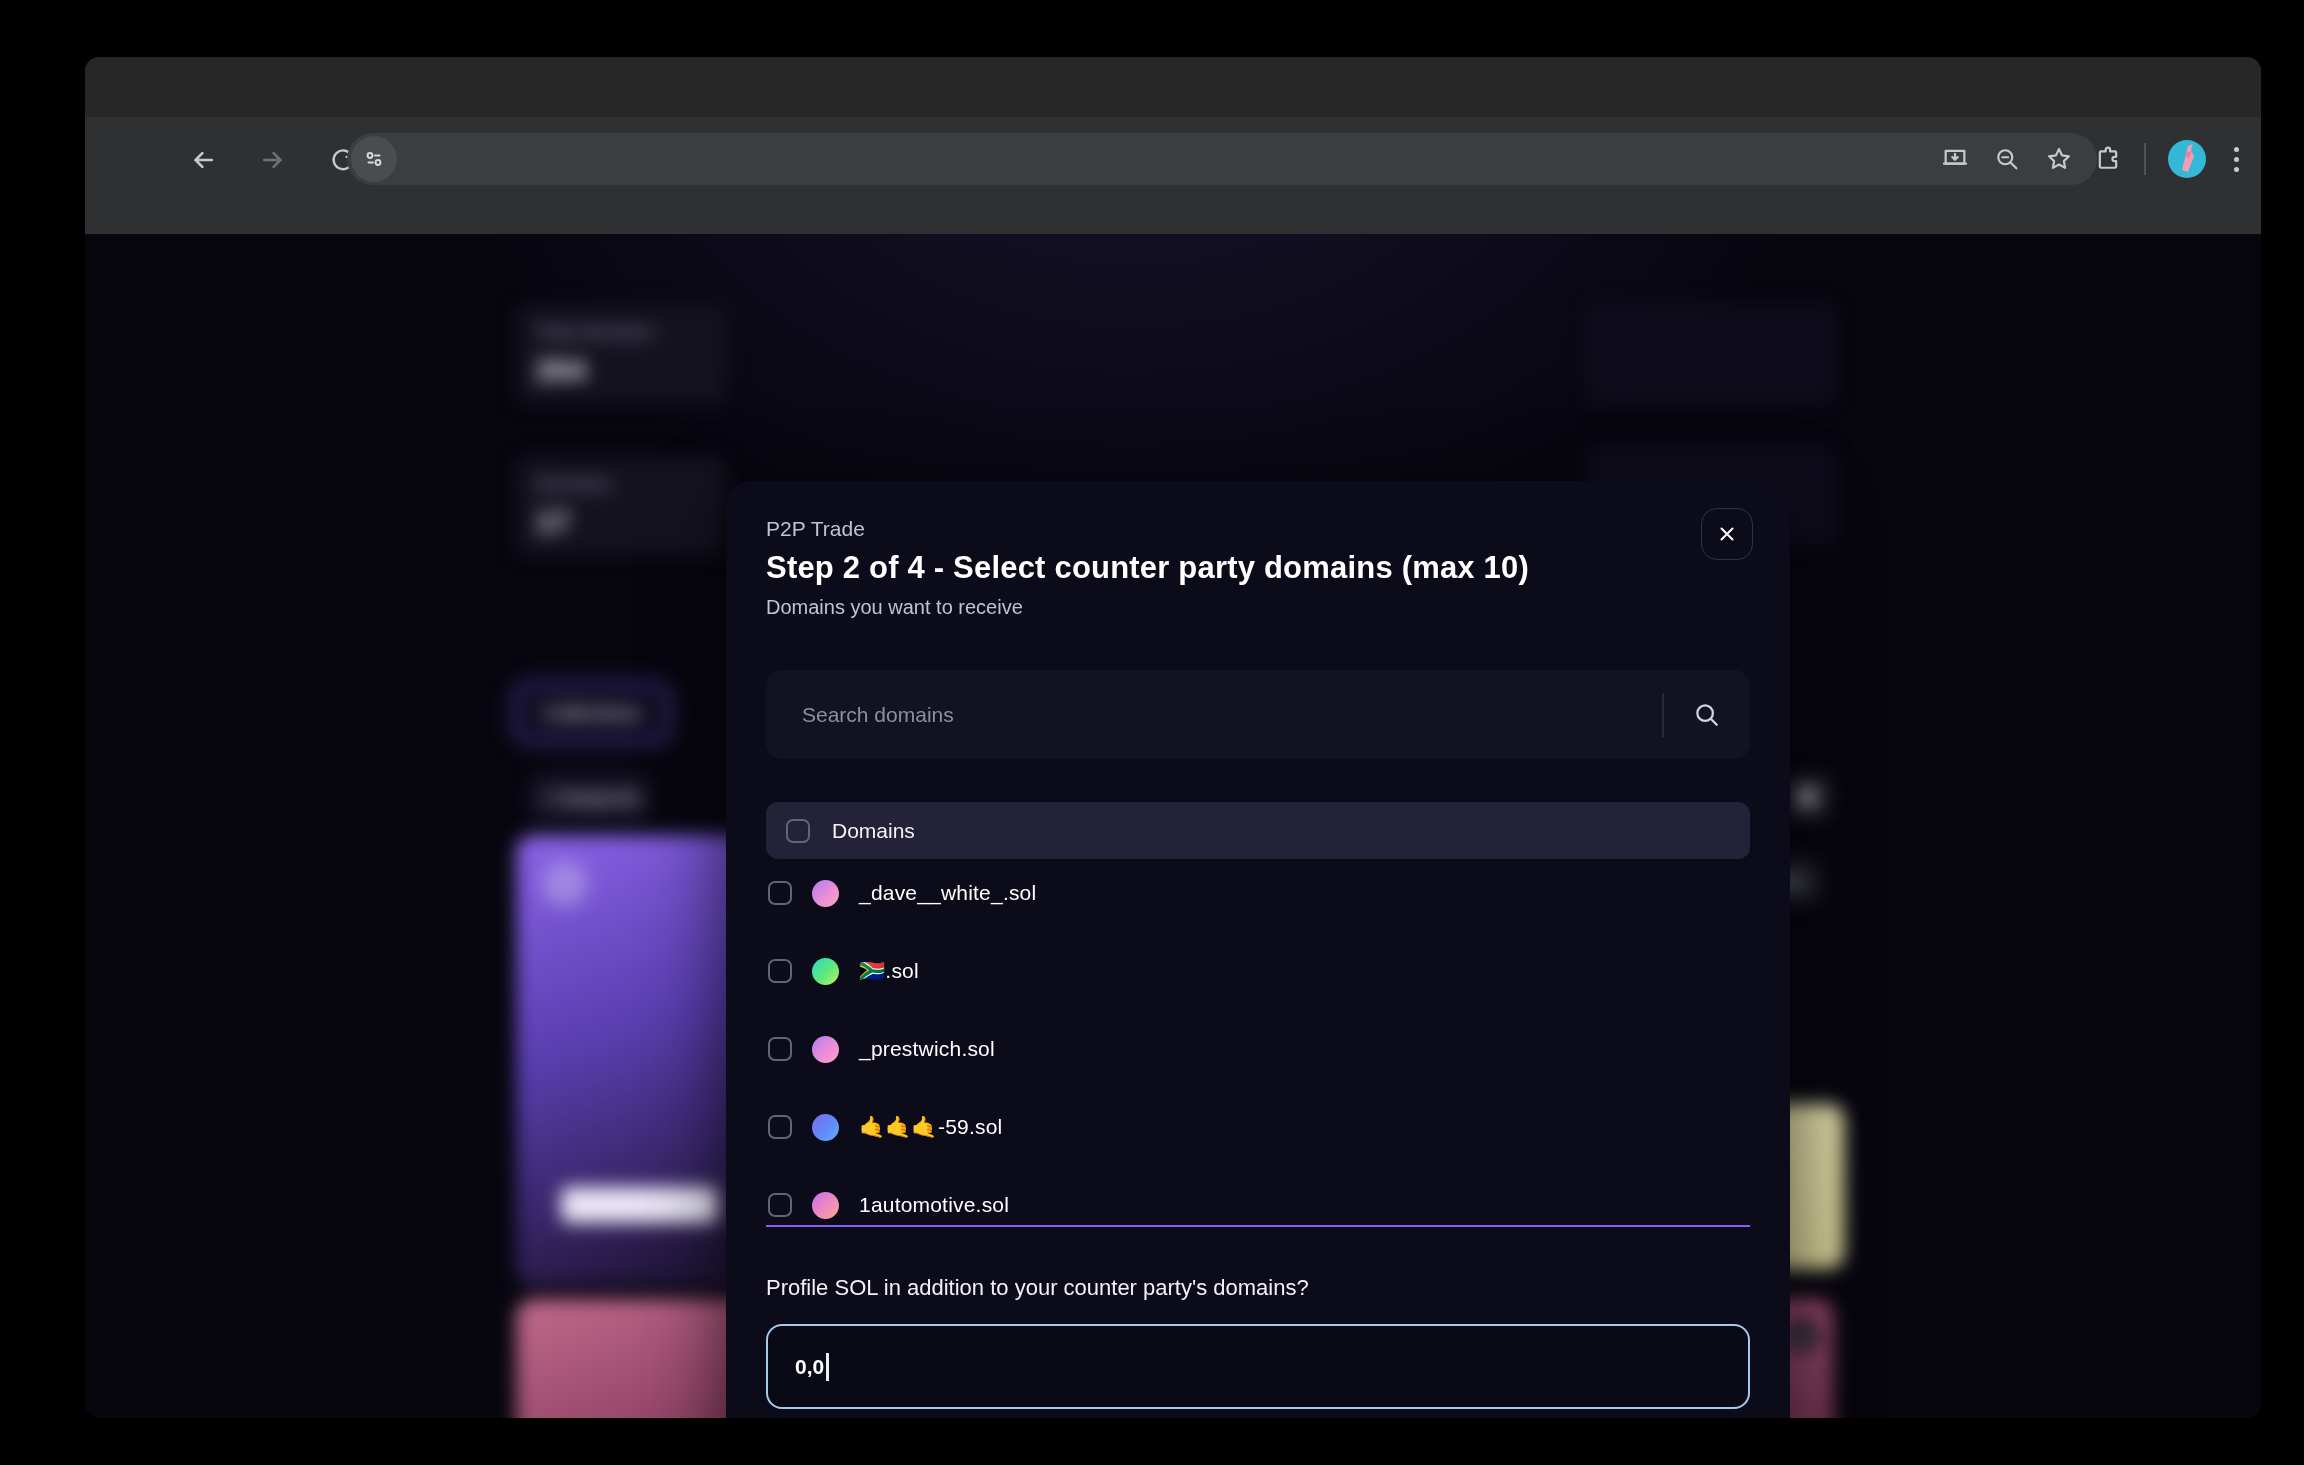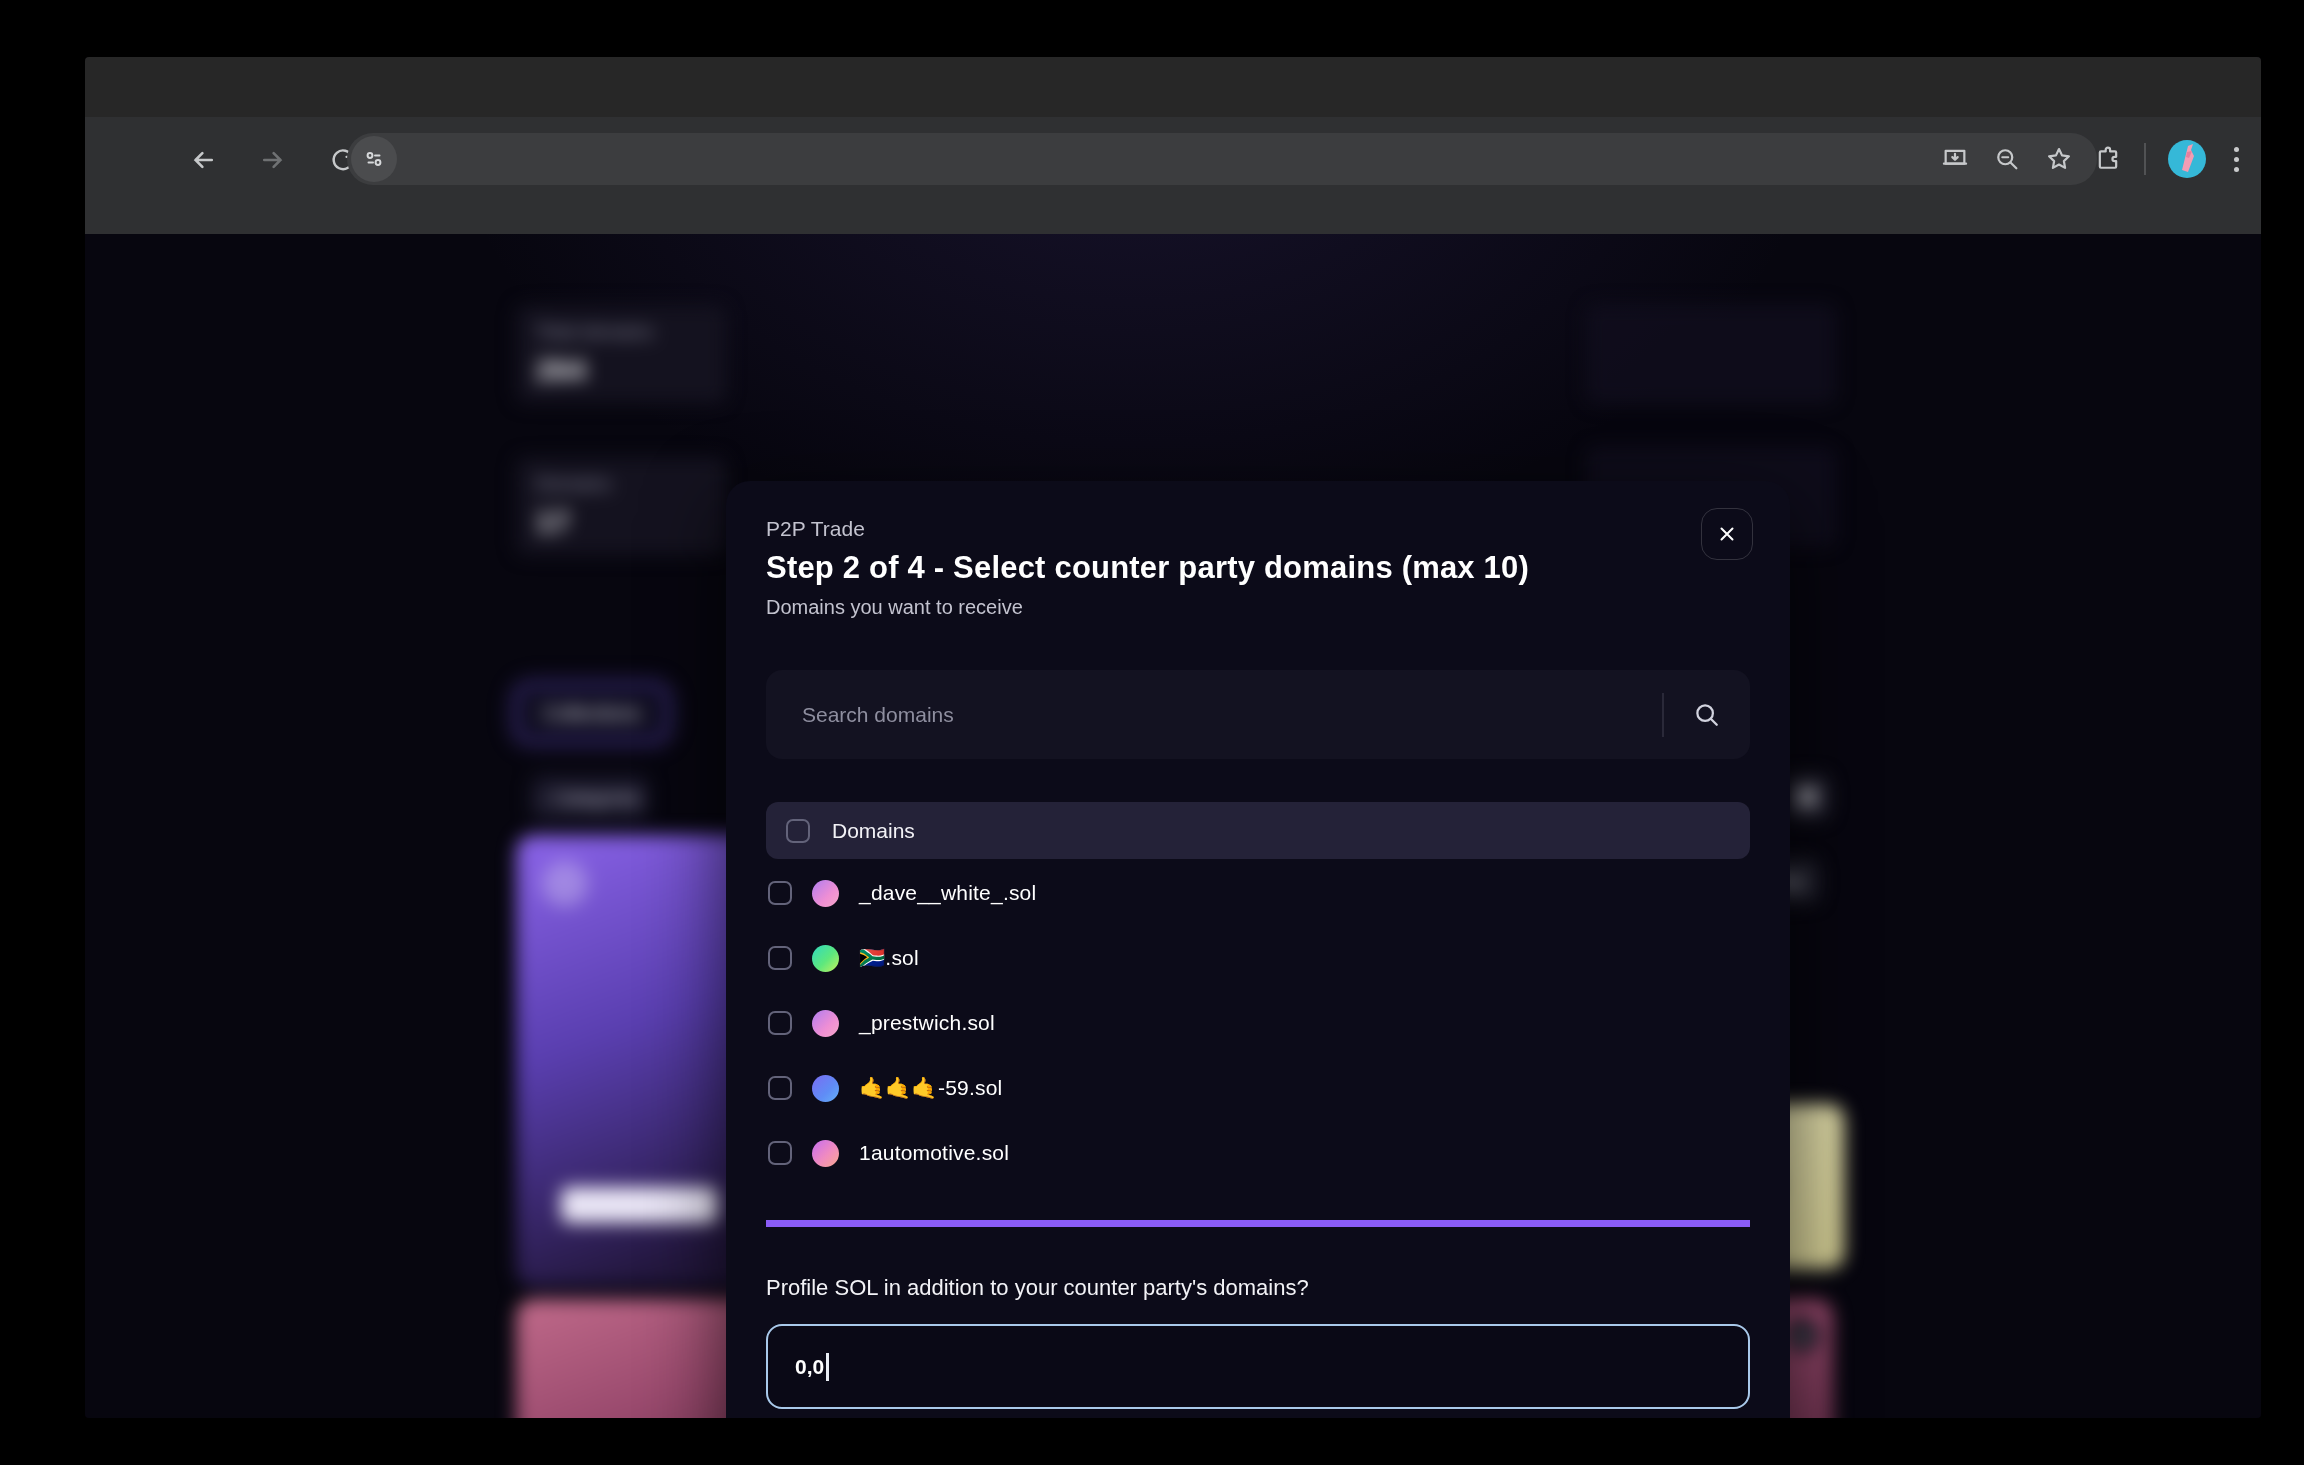--- a/index.html
+++ b/index.html
@@ -2,21 +2,21 @@
 <html><head>
 <meta charset="utf-8">
 <style>
   * { margin:0; padding:0; box-sizing:border-box; }
   html,body { background:#000; }
   body { font-family:"Liberation Sans","DejaVu Sans",sans-serif; }
   .screen { position:relative; width:2304px; height:1465px; background:#000; overflow:hidden; }
 
   
   .window { position:absolute; left:85px; top:57px; width:2176px; height:1361px;
-            border-radius:4px; overflow:hidden; background:#07060f; }
+            border-radius:14px; overflow:hidden; background:#07060f; }
 
   .titlebar { position:absolute; left:0; top:0; width:100%; height:60px; background:#272727; }
   .traffic { position:absolute; top:79px; left:117px; display:flex; gap:12px; }
   .traffic i { width:18px; height:18px; border-radius:50%; display:block; }
   .t-close{background:#ff5f57;} .t-min{background:#febc2e;} .t-zoom{background:#28c840;}
 
   .tab { position:absolute; left:232px; top:66px; width:336px; height:51px;
          background:#3c3d3f; border-radius:14px 14px 0 0; display:flex; align-items:center; padding:0 18px; }
   .tab .title { color:#e8e8ea; font-size:20px; margin-left:13px; flex:1; white-space:nowrap; overflow:hidden; }
   .tab-close { color:#c9cacc; font-size:22px; line-height:1; cursor:default; }
@@ -88,21 +88,21 @@
                     font-size:21px; padding:0 36px; font-family:Liberation Sans, sans-serif; }
   .m-search input::placeholder { color:#8e8e9f; }
   .s-div { width:2px; height:44px; background:#2a2939; }
   .s-icon { width:86px; display:flex; align-items:center; justify-content:center; }
 
   .m-listhead { position:absolute; left:40px; top:321px; width:984px; height:57px; border-radius:12px;
                 background:#242238; display:flex; align-items:center; padding:0 20px; gap:22px; }
   .m-listhead .lh-label { color:#f2f2f6; font-size:21px; }
 
   .m-list { position:absolute; left:40px; top:385px; width:984px; height:361px; overflow:hidden;
-            border-bottom:7px solid #8b5cf6; padding:7px 0 0 2px; display:flex; flex-direction:column; gap:25px; }
+            border-bottom:2px solid #8b5cf6; padding:7px 0 0 2px; display:flex; flex-direction:column; gap:25px;justify-content:space-between; }
   .row { display:flex; align-items:center; gap:20px; height:40px; flex:0 0 40px; }
   .row .name { color:#ffffff; font-size:21px; letter-spacing:.2px; }
 
   .cb { width:24px; height:24px; border-radius:7px; border:2px solid #63637a; flex:0 0 24px;
         display:flex; align-items:center; justify-content:center; background:transparent; }
   .cb svg { display:none; }
   .cb.checked { background:#8184f2; border-color:#8184f2; }
   .cb.checked svg { display:block; }
 
   .dot { width:27px; height:27px; border-radius:50%; flex:0 0 27px; }

